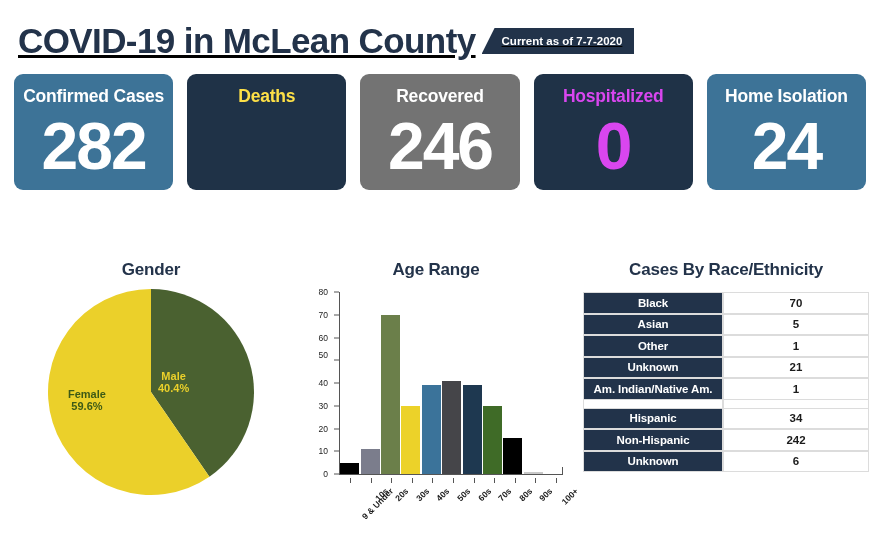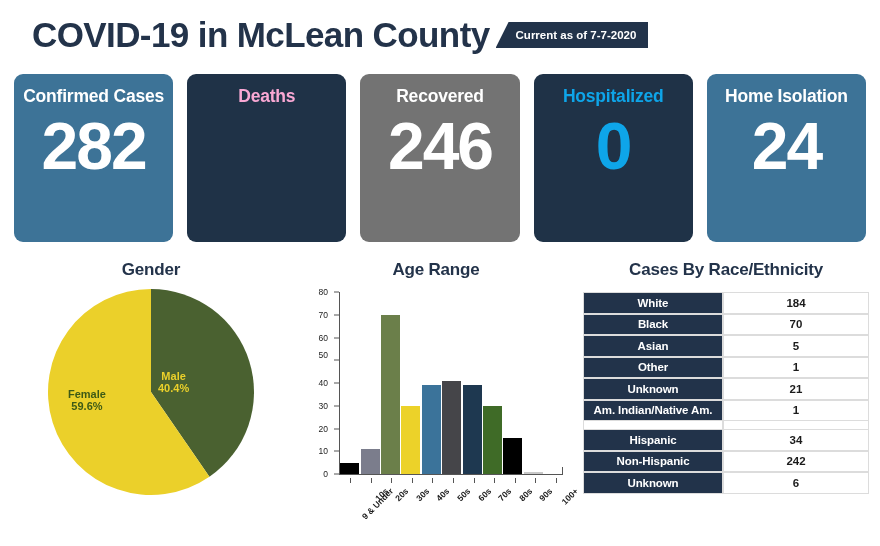--- a/index.html
+++ b/index.html
@@ -6,41 +6,41 @@
   html, body {
     width: 880px; height: 546px;
     background: #ffffff;
     font-family: "Liberation Sans", sans-serif;
     overflow: hidden;
   }
   .page { position: relative; width: 880px; height: 546px; background: #fff; }
 
   
   .header {
-    position: absolute; left: 0; top: 2px; width: 880px; height: 66px;
-    display: flex; align-items: center; padding-left: 32px;
+    position: absolute; left: 0; top: 8px; width: 880px; height: 66px;
+    display: flex; align-items: center; padding-left: 18px; text-decoration: underline;
   }
   .title {
     font-size: 35px; font-weight: bold; color: #23334a;
     letter-spacing: -0.6px; white-space: nowrap;
     font-family: "Liberation Sans", sans-serif;
   }
   .badge-wrap { margin-left: 6px; display: flex; align-items: center; height: 26px; }
   .badge {
     background: #22334a; color: #ffffff;
     font-size: 11.5px; font-weight: bold; line-height: 26px;
     height: 26px; padding: 0 12px 0 20px;
     clip-path: polygon(13px 0, 100% 0, 100% 100%, 0 100%);
     white-space: nowrap;
   }
 
   
   .cards {
     position: absolute; left: 14px; top: 74px;
-    width: 852px; height: 168px;
+    width: 852px; height: 116px;
     display: flex; gap: 14px;
   }
   .card {
     flex: 1; border-radius: 9px;
     display: flex; flex-direction: column;
     align-items: center; justify-content: flex-start;
     padding-top: 13px; color: #ffffff; overflow: hidden;
   }
   .card-label {
     font-size: 17.5px; font-weight: bold; text-align: center;
@@ -125,28 +125,28 @@
     <div class="badge-wrap">
       <div class="badge">Current as of 7-7-2020</div>
     </div>
   </div>
 
   <div class="cards" id="cards">
       <div class="card" style="background: rgb(61, 115, 151); color: rgb(255, 255, 255);">
         <div class="card-label">Confirmed Cases</div>
         <div class="card-value">282</div>
       </div>
-      <div class="card" style="background: rgb(31, 50, 71); color: #f9a8d4;">
+      <div class="card" style="background: rgb(31, 50, 71); color: #fde047;">
         <div class="card-label">Deaths</div>
       </div>
       <div class="card" style="background: #737373; color: rgb(255, 255, 255);">
         <div class="card-label">Recovered</div>
         <div class="card-value">246</div>
       </div>
-      <div class="card" style="background: rgb(31, 50, 71); color: #0ea5e9;">
+      <div class="card" style="background: rgb(31, 50, 71); color: #d946ef;">
         <div class="card-label">Hospitalized</div>
         <div class="card-value">0</div>
       </div>
       <div class="card" style="background: rgb(61, 115, 151); color: rgb(255, 255, 255);">
         <div class="card-label">Home Isolation</div>
         <div class="card-value">24</div>
       </div>
     </div>
 
   <div class="panels">
@@ -257,24 +257,20 @@
             <div class="xlabel" style="left: 214px; top: 8px;">100+</div>
           </div>
       </div>
     </div>
 
     <div class="race-panel">
       <div class="panel-title">Cases By Race/Ethnicity</div>
       <table class="race-table">
         <tbody id="race-tbody">
             <tr>
-              <td class="rt-label">White</td>
-              <td class="rt-value">184</td>
-            </tr>
-            <tr>
               <td class="rt-label">Black</td>
               <td class="rt-value">70</td>
             </tr>
             <tr>
               <td class="rt-label">Asian</td>
               <td class="rt-value">5</td>
             </tr>
             <tr>
               <td class="rt-label">Other</td>
               <td class="rt-value">1</td>

